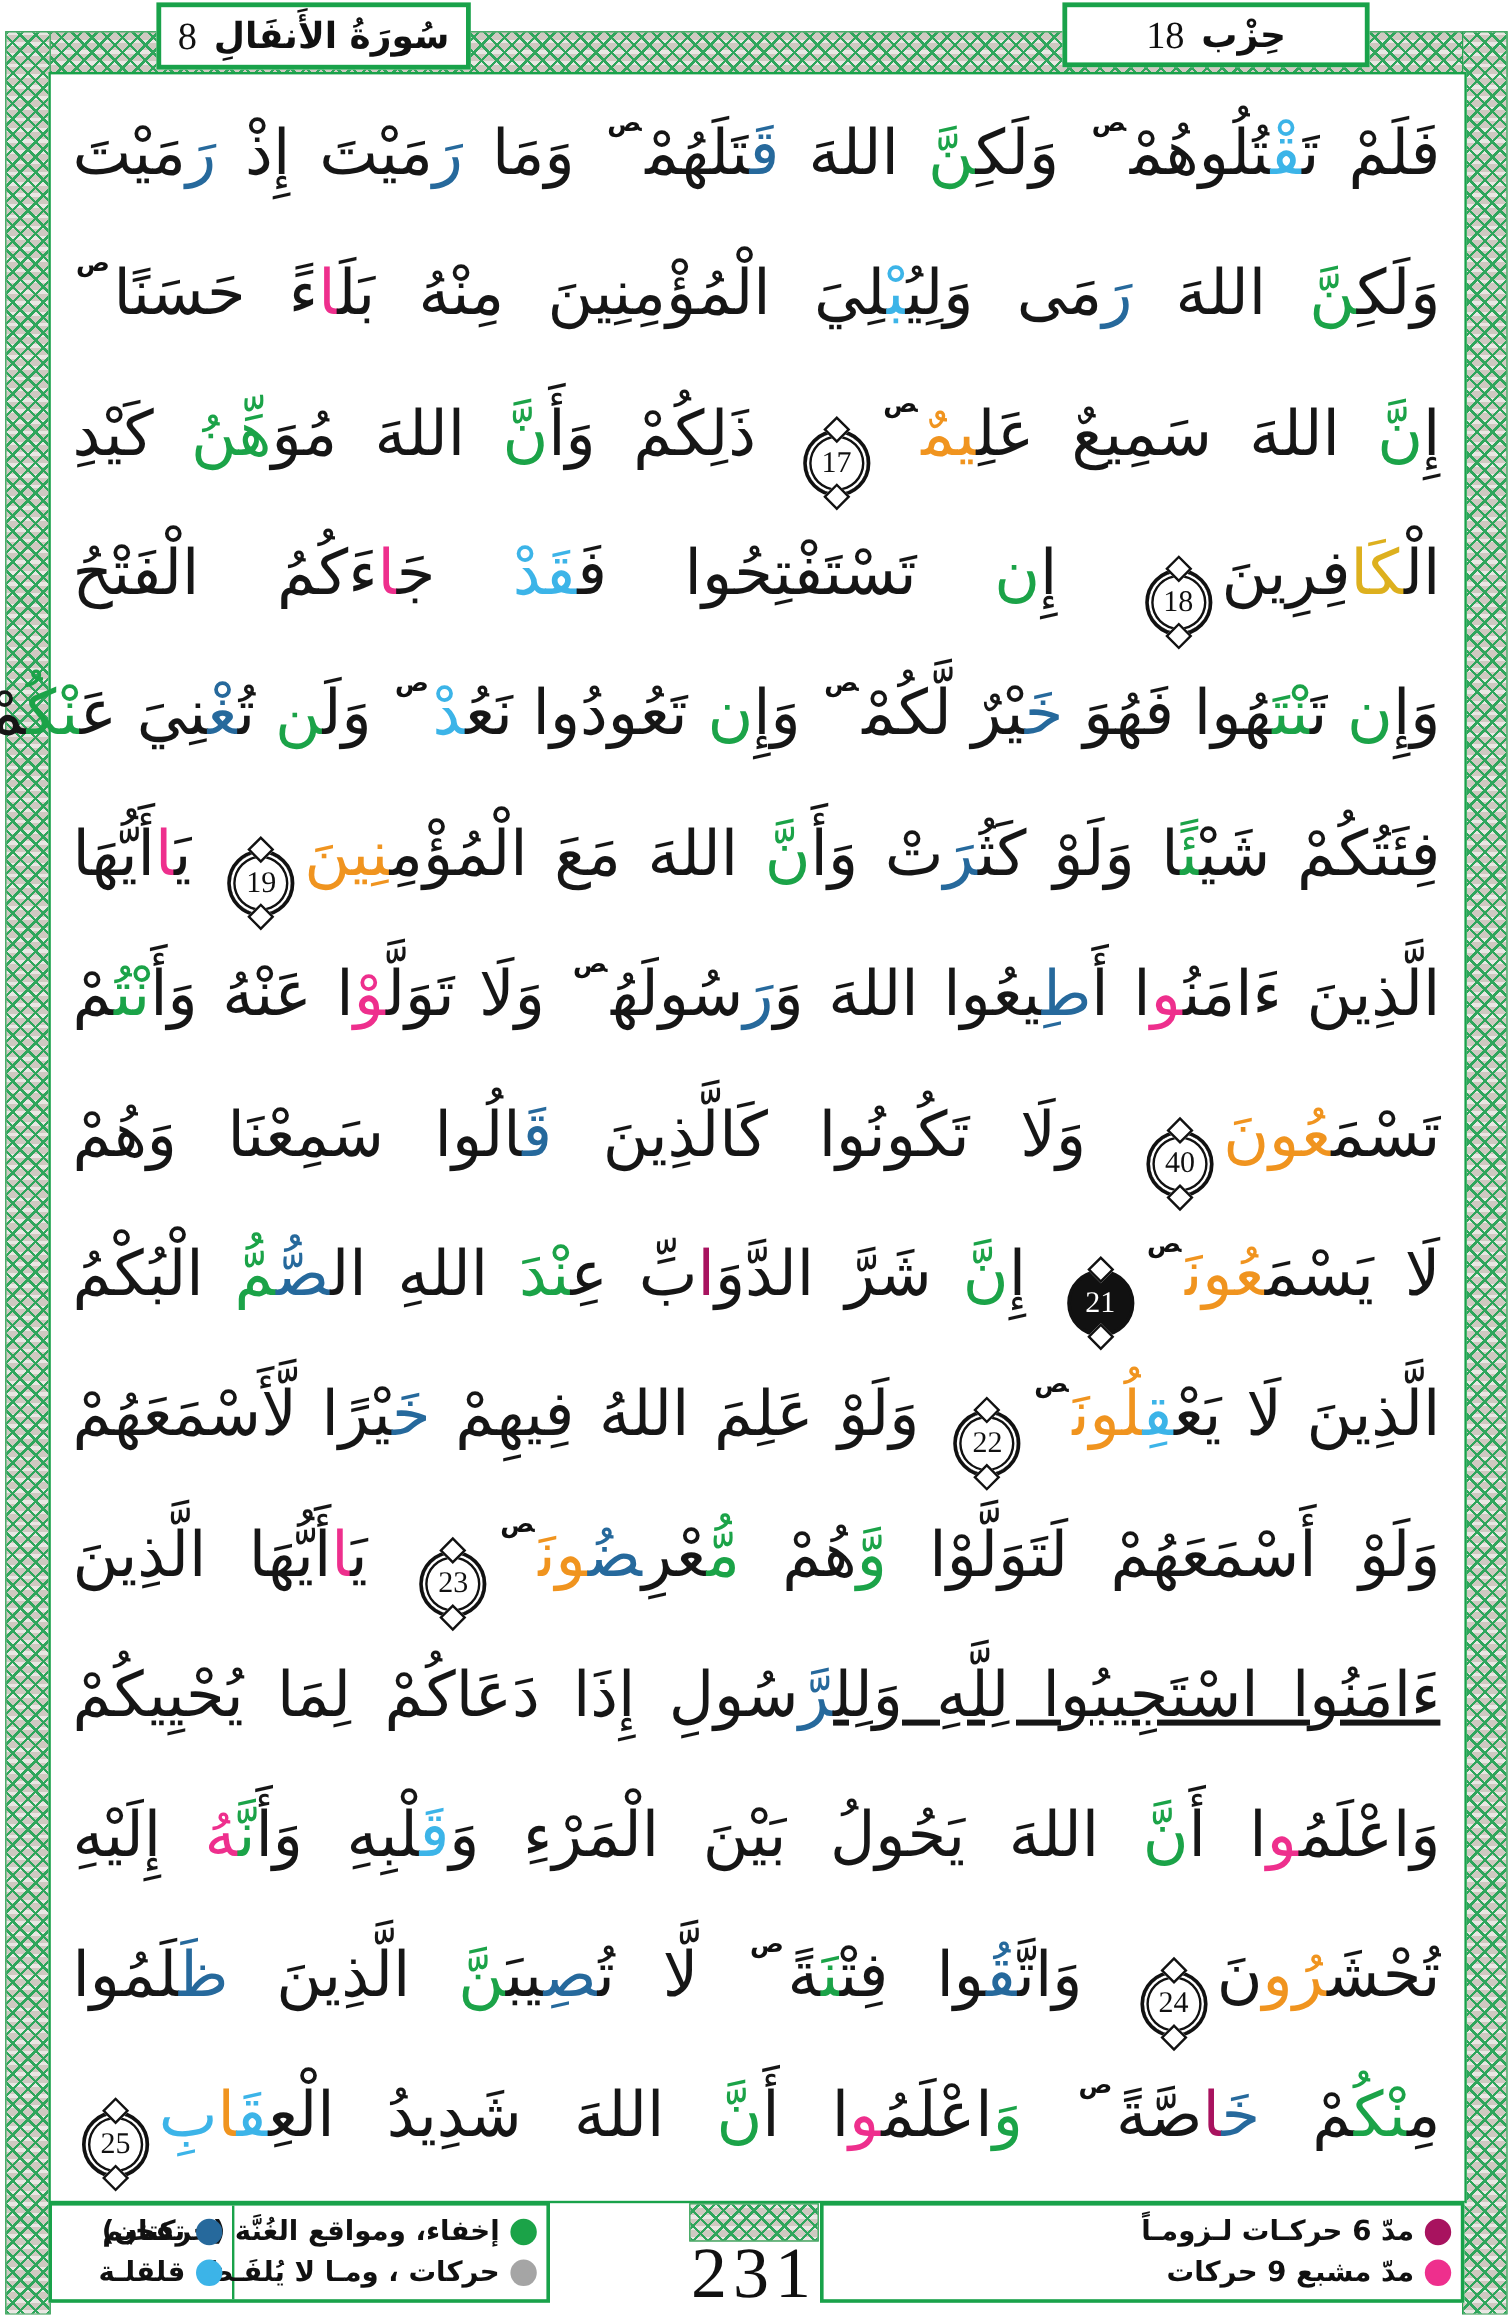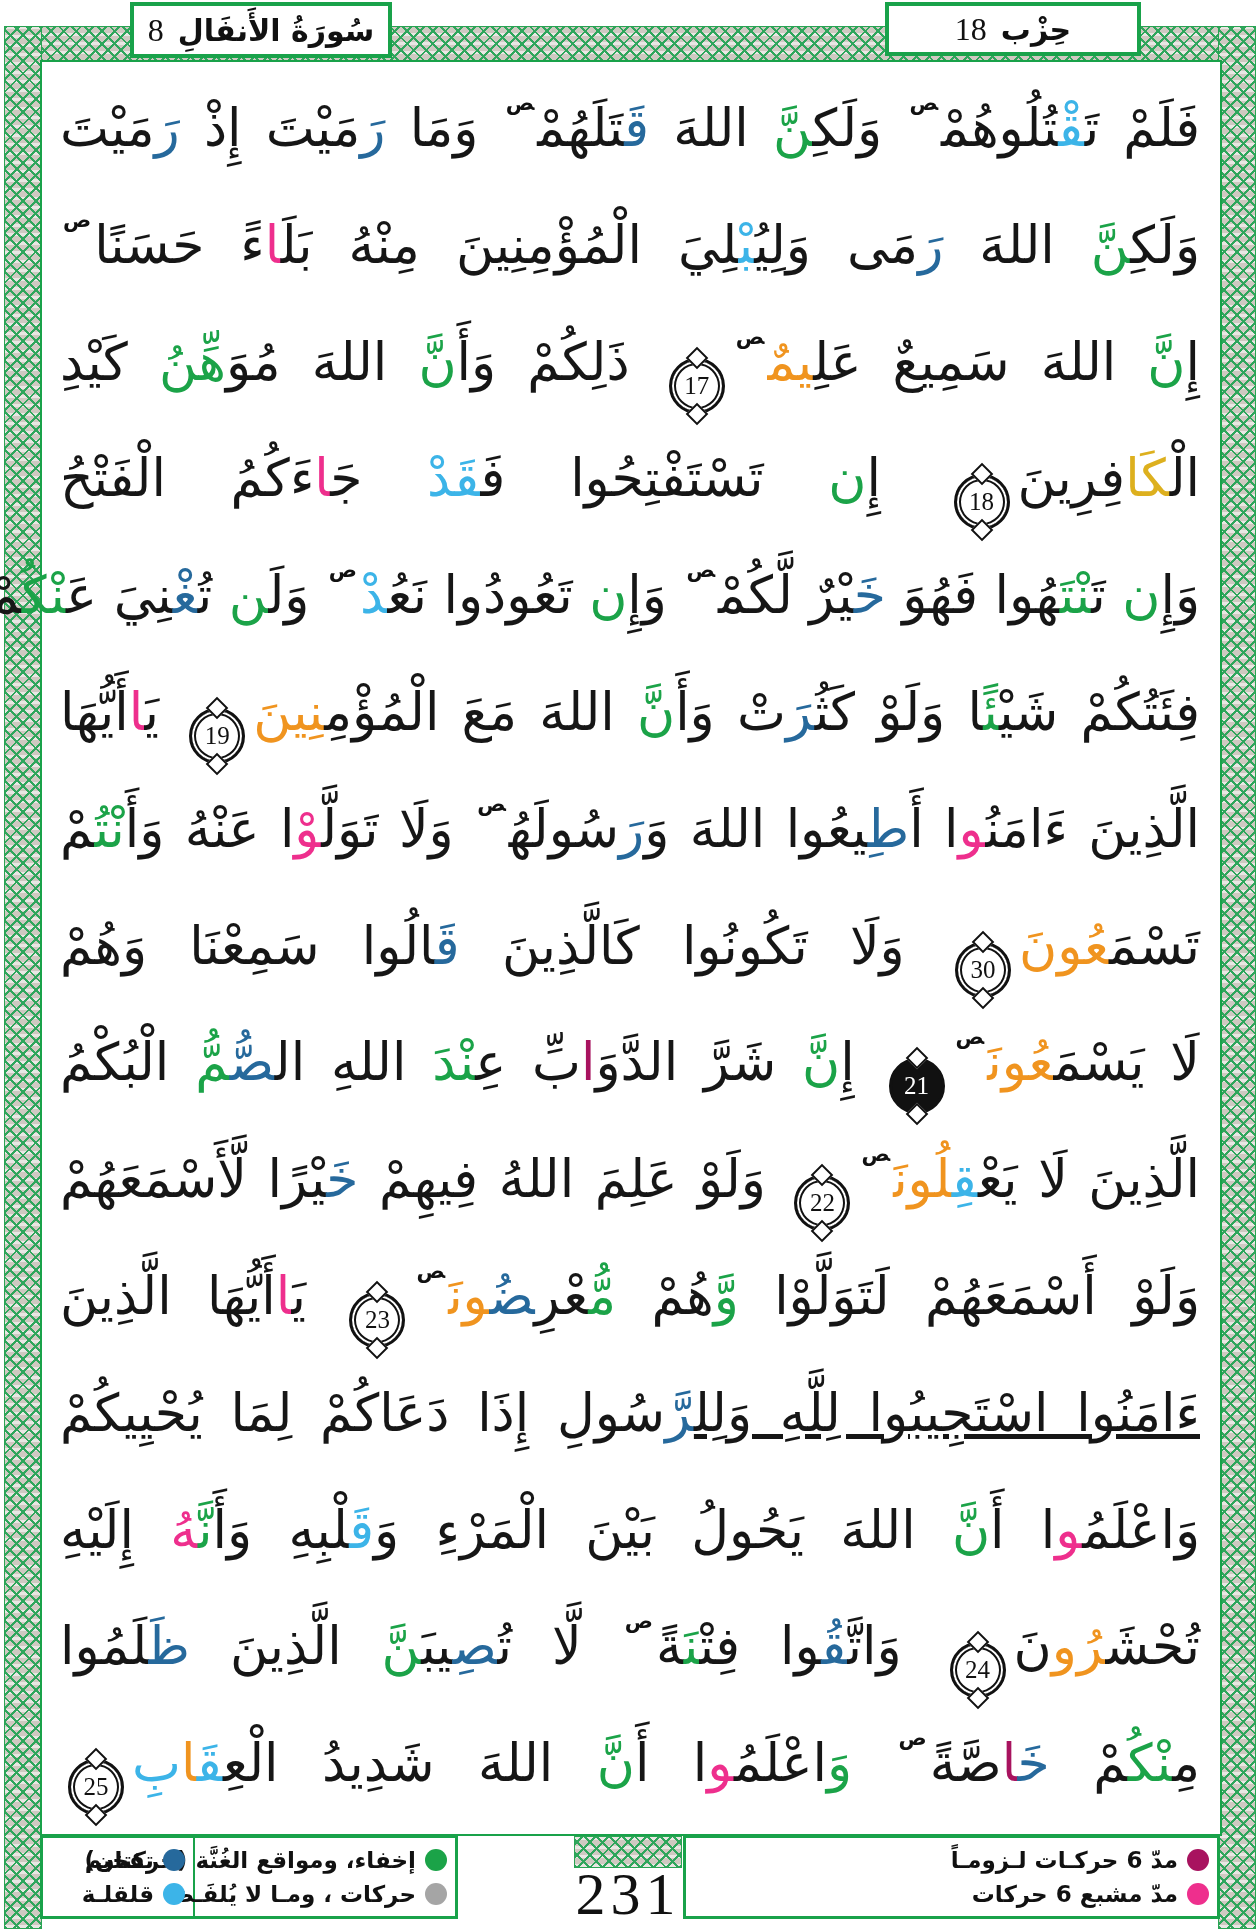--- a/index.html
+++ b/index.html
@@ -102,21 +102,21 @@
   </div>
 
   <div class="text-area" id="quran-lines">
       <div class="qline"><span style="color: rgb(22, 22, 22);">فَلَمْ تَ‍</span><span style="color: rgb(60, 180, 232);">‍قْ‍</span><span style="color: rgb(22, 22, 22);">‍تُلُوهُمْ</span><span class="pause">ص</span><span style="color: rgb(22, 22, 22);"> وَلَكِ‍</span><span style="color: rgb(27, 163, 72);">‍نَّ</span><span style="color: rgb(22, 22, 22);"> اللهَ </span><span style="color: rgb(38, 105, 156);">قَ‍</span><span style="color: rgb(22, 22, 22);">‍تَلَهُمْ</span><span class="pause">ص</span><span style="color: rgb(22, 22, 22);"> وَمَا </span><span style="color: rgb(38, 105, 156);">رَ</span><span style="color: rgb(22, 22, 22);">مَيْتَ إِذْ </span><span style="color: rgb(38, 105, 156);">رَ</span><span style="color: rgb(22, 22, 22);">مَيْتَ</span></div>
       <div class="qline"><span style="color: rgb(22, 22, 22);">وَلَكِ‍</span><span style="color: rgb(27, 163, 72);">‍نَّ</span><span style="color: rgb(22, 22, 22);"> اللهَ </span><span style="color: rgb(38, 105, 156);">رَ</span><span style="color: rgb(22, 22, 22);">مَى وَلِيُ‍</span><span style="color: rgb(60, 180, 232);">‍بْ‍</span><span style="color: rgb(22, 22, 22);">‍لِيَ الْمُؤْمِنِينَ مِنْهُ بَلَ‍</span><span style="color: rgb(238, 47, 141);">‍ا</span><span style="color: rgb(22, 22, 22);">ءً حَسَنًا</span><span class="pause">ص</span></div>
       <div class="qline"><span style="color: rgb(22, 22, 22);">إِ</span><span style="color: rgb(27, 163, 72);">نَّ</span><span style="color: rgb(22, 22, 22);"> اللهَ سَمِيعٌ عَلِ‍</span><span style="color: rgb(240, 148, 31);">‍يمٌ</span><span class="pause">ص</span><span class="medallion">17</span><span style="color: rgb(22, 22, 22);"> ذَلِكُمْ وَأَ</span><span style="color: rgb(27, 163, 72);">نَّ</span><span style="color: rgb(22, 22, 22);"> اللهَ مُوَ</span><span style="color: rgb(27, 163, 72);">هِّنُ</span><span style="color: rgb(22, 22, 22);"> كَيْدِ</span></div>
       <div class="qline"><span style="color: rgb(22, 22, 22);">الْ‍</span><span style="color: rgb(221, 176, 30);">‍كَا</span><span style="color: rgb(22, 22, 22);">فِرِينَ</span><span class="medallion">18</span><span style="color: rgb(22, 22, 22);"> إِ</span><span style="color: rgb(27, 163, 72);">ن</span><span style="color: rgb(22, 22, 22);"> تَسْتَفْتِحُوا فَ‍</span><span style="color: rgb(60, 180, 232);">‍قَدْ</span><span style="color: rgb(22, 22, 22);"> جَ‍</span><span style="color: rgb(238, 47, 141);">‍ا</span><span style="color: rgb(22, 22, 22);">ءَكُمُ الْفَتْحُ</span></div>
       <div class="qline"><span style="color: rgb(22, 22, 22);">وَإِ</span><span style="color: rgb(27, 163, 72);">ن</span><span style="color: rgb(22, 22, 22);"> تَ‍</span><span style="color: rgb(27, 163, 72);">‍نْتَ‍</span><span style="color: rgb(22, 22, 22);">‍هُوا فَهُوَ </span><span style="color: rgb(38, 105, 156);">خَ‍</span><span style="color: rgb(22, 22, 22);">‍يْرٌ لَّكُمْ</span><span class="pause">ص</span><span style="color: rgb(22, 22, 22);"> وَإِ</span><span style="color: rgb(27, 163, 72);">ن</span><span style="color: rgb(22, 22, 22);"> تَعُودُوا نَعُ‍</span><span style="color: rgb(60, 180, 232);">‍دْ</span><span class="pause">ص</span><span style="color: rgb(22, 22, 22);"> وَلَ‍</span><span style="color: rgb(27, 163, 72);">‍ن</span><span style="color: rgb(22, 22, 22);"> تُ‍</span><span style="color: rgb(38, 105, 156);">‍غْ‍</span><span style="color: rgb(22, 22, 22);">‍نِيَ عَ‍</span><span style="color: rgb(27, 163, 72);">‍نْكُ‍</span><span style="color: rgb(22, 22, 22);">‍مْ</span></div>
       <div class="qline"><span style="color: rgb(22, 22, 22);">فِئَتُكُمْ شَيْ‍</span><span style="color: rgb(27, 163, 72);">‍ئً‍</span><span style="color: rgb(22, 22, 22);">‍ا وَلَوْ كَثُ‍</span><span style="color: rgb(38, 105, 156);">‍رَ</span><span style="color: rgb(22, 22, 22);">تْ وَأَ</span><span style="color: rgb(27, 163, 72);">نَّ</span><span style="color: rgb(22, 22, 22);"> اللهَ مَعَ الْمُؤْمِ‍</span><span style="color: rgb(240, 148, 31);">‍نِينَ</span><span class="medallion">19</span><span style="color: rgb(22, 22, 22);"> يَ‍</span><span style="color: rgb(238, 47, 141);">‍ا</span><span style="color: rgb(22, 22, 22);">أَيُّهَا</span></div>
       <div class="qline"><span style="color: rgb(22, 22, 22);">الَّذِينَ ءَامَنُ‍</span><span style="color: rgb(238, 47, 141);">‍و</span><span style="color: rgb(22, 22, 22);">ا أَ</span><span style="color: rgb(38, 105, 156);">طِ‍</span><span style="color: rgb(22, 22, 22);">‍يعُوا اللهَ وَ</span><span style="color: rgb(38, 105, 156);">رَ</span><span style="color: rgb(22, 22, 22);">سُولَهُ</span><span class="pause">ص</span><span style="color: rgb(22, 22, 22);"> وَلَا تَوَلَّ‍</span><span style="color: rgb(238, 47, 141);">‍وْ</span><span style="color: rgb(22, 22, 22);">ا عَنْهُ وَأَ</span><span style="color: rgb(27, 163, 72);">نْتُ‍</span><span style="color: rgb(22, 22, 22);">‍مْ</span></div>
-      <div class="qline"><span style="color: rgb(22, 22, 22);">تَسْمَ‍</span><span style="color: rgb(240, 148, 31);">‍عُونَ</span><span class="medallion">30</span><span style="color: rgb(22, 22, 22);"> وَلَا تَكُونُوا كَالَّذِينَ </span><span style="color: rgb(38, 105, 156);">قَ‍</span><span style="color: rgb(22, 22, 22);">‍الُوا سَمِعْنَا وَهُمْ</span></div>
+      <div class="qline"><span style="color: rgb(22, 22, 22);">تَسْمَ‍</span><span style="color: rgb(240, 148, 31);">‍عُونَ</span><span class="medallion">40</span><span style="color: rgb(22, 22, 22);"> وَلَا تَكُونُوا كَالَّذِينَ </span><span style="color: rgb(38, 105, 156);">قَ‍</span><span style="color: rgb(22, 22, 22);">‍الُوا سَمِعْنَا وَهُمْ</span></div>
       <div class="qline"><span style="color: rgb(22, 22, 22);">لَا يَسْمَ‍</span><span style="color: rgb(240, 148, 31);">‍عُونَ</span><span class="pause">ص</span><span class="medallion filled">21</span><span style="color: rgb(22, 22, 22);"> إِ</span><span style="color: rgb(27, 163, 72);">نَّ</span><span style="color: rgb(22, 22, 22);"> شَرَّ الدَّوَ</span><span style="color: rgb(168, 19, 95);">ا</span><span style="color: rgb(22, 22, 22);">بِّ عِ‍</span><span style="color: rgb(27, 163, 72);">‍نْدَ</span><span style="color: rgb(22, 22, 22);"> اللهِ ال‍</span><span style="color: rgb(38, 105, 156);">‍صُّ‍</span><span style="color: rgb(27, 163, 72);">‍مُّ</span><span style="color: rgb(22, 22, 22);"> الْبُكْمُ</span></div>
       <div class="qline"><span style="color: rgb(22, 22, 22);">الَّذِينَ لَا يَعْ‍</span><span style="color: rgb(60, 180, 232);">‍قِ‍</span><span style="color: rgb(240, 148, 31);">‍لُونَ</span><span class="pause">ص</span><span class="medallion">22</span><span style="color: rgb(22, 22, 22);"> وَلَوْ عَلِمَ اللهُ فِيهِمْ </span><span style="color: rgb(38, 105, 156);">خَ‍</span><span style="color: rgb(22, 22, 22);">‍يْرًا لَّأَسْمَعَهُمْ</span></div>
       <div class="qline"><span style="color: rgb(22, 22, 22);">وَلَوْ أَسْمَعَهُمْ لَتَوَلَّوْا </span><span style="color: rgb(27, 163, 72);">وَّ</span><span style="color: rgb(22, 22, 22);">هُمْ </span><span style="color: rgb(27, 163, 72);">مُّ‍</span><span style="color: rgb(22, 22, 22);">‍عْرِ‍</span><span style="color: rgb(38, 105, 156);">‍ضُ‍</span><span style="color: rgb(240, 148, 31);">‍ونَ</span><span class="pause">ص</span><span class="medallion">23</span><span style="color: rgb(22, 22, 22);"> يَ‍</span><span style="color: rgb(238, 47, 141);">‍ا</span><span style="color: rgb(22, 22, 22);">أَيُّهَا الَّذِينَ</span></div>
       <div class="qline"><span style="color: rgb(22, 22, 22); text-decoration: underline;">ءَامَنُوا اسْتَجِيبُوا لِلَّهِ وَلِل‍</span><span style="color: rgb(38, 105, 156);">‍رَّ</span><span style="color: rgb(22, 22, 22);">سُولِ إِذَا دَعَاكُمْ لِمَا يُحْيِيكُمْ</span></div>
       <div class="qline"><span style="color: rgb(22, 22, 22);">وَاعْلَمُ‍</span><span style="color: rgb(238, 47, 141);">‍و</span><span style="color: rgb(22, 22, 22);">ا أَ</span><span style="color: rgb(27, 163, 72);">نَّ</span><span style="color: rgb(22, 22, 22);"> اللهَ يَحُولُ بَيْنَ الْمَرْءِ وَ</span><span style="color: rgb(60, 180, 232);">قَ‍</span><span style="color: rgb(22, 22, 22);">‍لْبِهِ وَأَ</span><span style="color: rgb(27, 163, 72);">نَّ</span><span style="color: rgb(238, 47, 141);">هُ</span><span style="color: rgb(22, 22, 22);"> إِلَيْهِ</span></div>
       <div class="qline"><span style="color: rgb(22, 22, 22);">تُحْشَ‍</span><span style="color: rgb(240, 148, 31);">‍رُو</span><span style="color: rgb(22, 22, 22);">نَ</span><span class="medallion">24</span><span style="color: rgb(22, 22, 22);"> وَاتَّ‍</span><span style="color: rgb(38, 105, 156);">‍قُ‍</span><span style="color: rgb(22, 22, 22);">‍وا فِتْ‍</span><span style="color: rgb(27, 163, 72);">‍نَ‍</span><span style="color: rgb(22, 22, 22);">‍ةً</span><span class="pause">ص</span><span style="color: rgb(22, 22, 22);"> لَّا تُ‍</span><span style="color: rgb(38, 105, 156);">‍صِ‍</span><span style="color: rgb(22, 22, 22);">‍يبَ‍</span><span style="color: rgb(27, 163, 72);">‍نَّ</span><span style="color: rgb(22, 22, 22);"> الَّذِينَ </span><span style="color: rgb(38, 105, 156);">ظَ‍</span><span style="color: rgb(22, 22, 22);">‍لَمُوا</span></div>
       <div class="qline"><span style="color: rgb(22, 22, 22);">مِ‍</span><span style="color: rgb(27, 163, 72);">‍نْكُ‍</span><span style="color: rgb(22, 22, 22);">‍مْ </span><span style="color: rgb(38, 105, 156);">خَ‍</span><span style="color: rgb(168, 19, 95);">‍ا</span><span style="color: rgb(22, 22, 22);">صَّةً</span><span class="pause">ص</span><span style="color: rgb(22, 22, 22);"> </span><span style="color: rgb(27, 163, 72);">وَ</span><span style="color: rgb(22, 22, 22);">اعْلَمُ‍</span><span style="color: rgb(238, 47, 141);">‍و</span><span style="color: rgb(22, 22, 22);">ا أَ</span><span style="color: rgb(27, 163, 72);">نَّ</span><span style="color: rgb(22, 22, 22);"> اللهَ شَدِيدُ الْعِ‍</span><span style="color: rgb(60, 180, 232);">‍قَ‍</span><span style="color: rgb(240, 148, 31);">‍ا</span><span style="color: rgb(60, 180, 232);">بِ</span><span class="medallion">25</span></div>
     </div>
 
   <div class="legend-box legend-left" id="legend-left">
@@ -146,18 +146,18 @@
   <div class="page-number">231</div>
 
   <div class="legend-box legend-right" id="legend-right">
       <div class="legend-col" style="width: 268px;">
         <div class="legend-row">
           <span class="dot" style="background: rgb(168, 19, 95);"></span>
           <span class="legend-label">مدّ 6 حركـات لـزومـاً</span>
         </div>
         <div class="legend-row">
           <span class="dot" style="background: rgb(238, 47, 141);"></span>
-          <span class="legend-label">مدّ مشبع 6 حركات</span>
+          <span class="legend-label">مدّ مشبع 9 حركات</span>
         </div>
       </div>
     </div>
 
 </div>
 
 </body></html>

